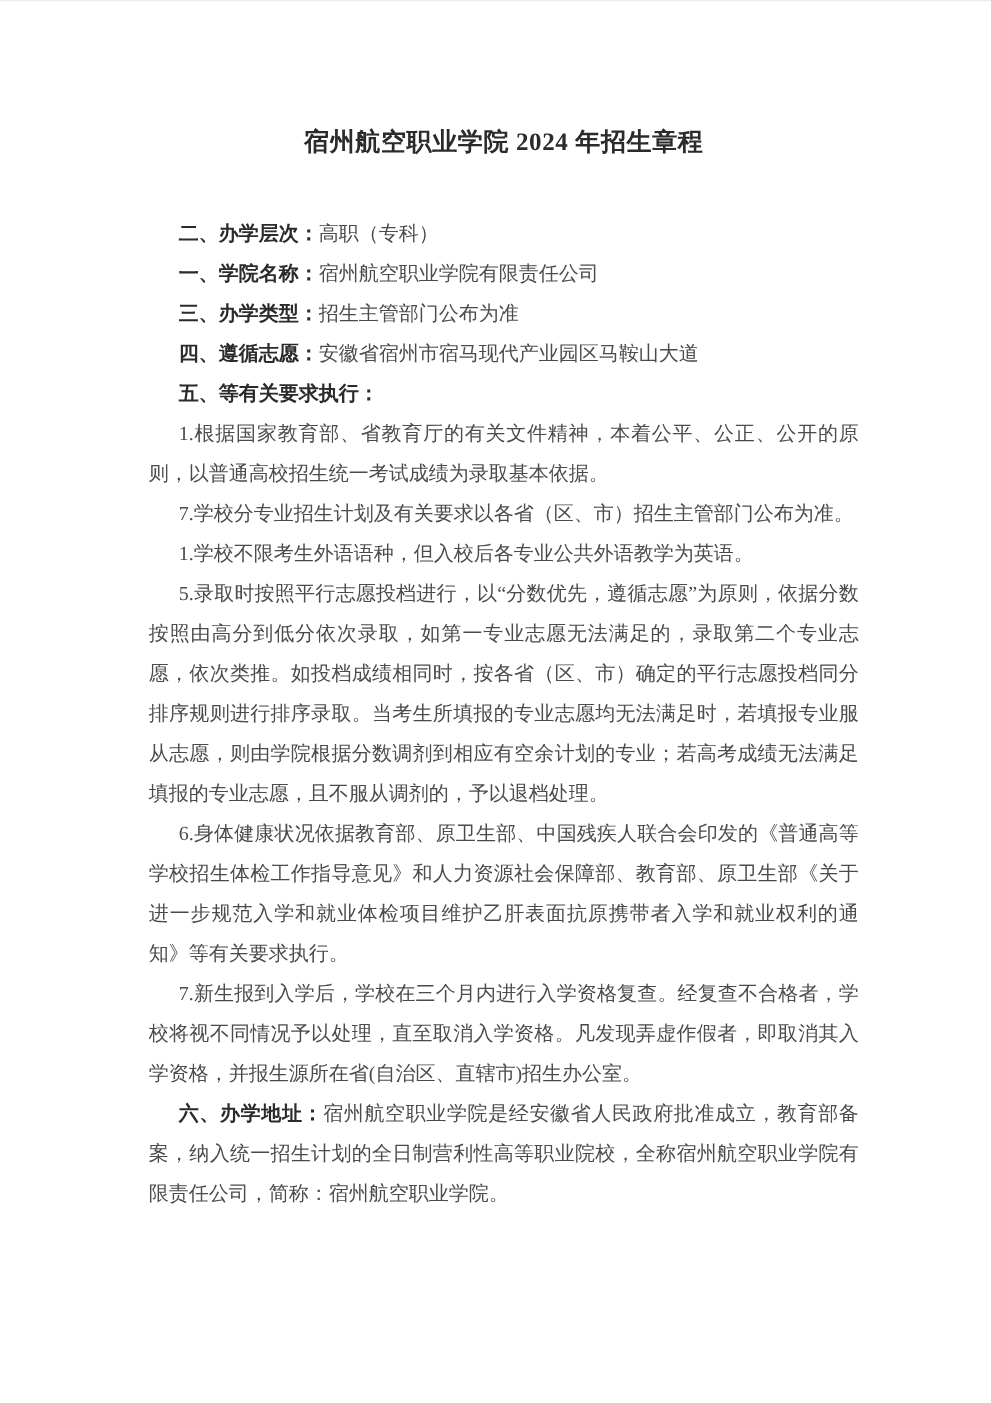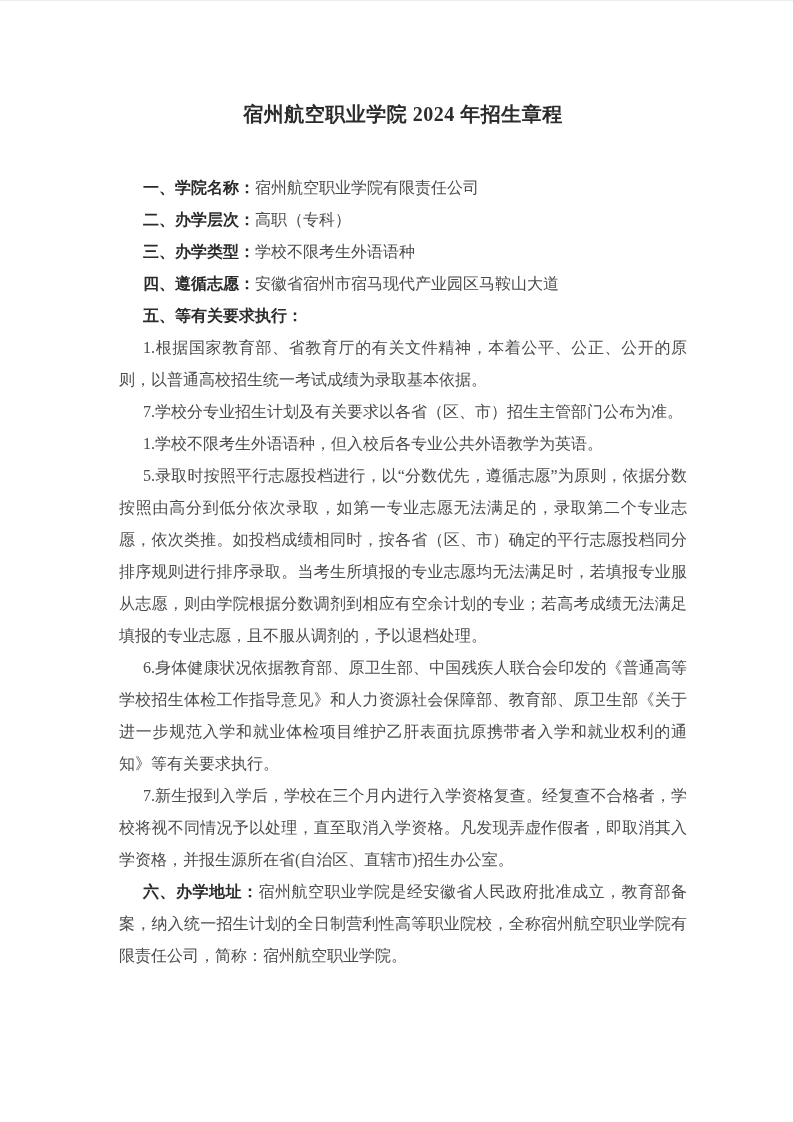--- a/index.html
+++ b/index.html
@@ -53,23 +53,23 @@
   }
 </style>
 </head>
 <body>
 
 <div class="page-top-edge"></div>
 
 <div class="page">
   <h1 class="doc-title">宿州航空职业学院 2024 年招生章程</h1>
   <div id="paragraphs">
+      <p class="para"><b class="label">二、办学层次：</b><span>高职（专科）</span></p>
       <p class="para"><b class="label">一、学院名称：</b><span>宿州航空职业学院有限责任公司</span></p>
-      <p class="para"><b class="label">二、办学层次：</b><span>高职（专科）</span></p>
-      <p class="para"><b class="label">三、办学类型：</b><span>学校不限考生外语语种</span></p>
+      <p class="para"><b class="label">三、办学类型：</b><span>招生主管部门公布为准</span></p>
       <p class="para"><b class="label">四、遵循志愿：</b><span>安徽省宿州市宿马现代产业园区马鞍山大道</span></p>
       <p class="para"><b class="label">五、等有关要求执行：</b><span></span></p>
       <p class="para"><span>1.根据国家教育部、省教育厅的有关文件精神，本着公平、公正、公开的原则，以普通高校招生统一考试成绩为录取基本依据。</span></p>
       <p class="para"><span>7.学校分专业招生计划及有关要求以各省（区、市）招生主管部门公布为准。</span></p>
       <p class="para"><span>1.学校不限考生外语语种，但入校后各专业公共外语教学为英语。</span></p>
       <p class="para"><span>5.录取时按照平行志愿投档进行，以“分数优先，遵循志愿”为原则，依据分数按照由高分到低分依次录取，如第一专业志愿无法满足的，录取第二个专业志愿，依次类推。如投档成绩相同时，按各省（区、市）确定的平行志愿投档同分排序规则进行排序录取。当考生所填报的专业志愿均无法满足时，若填报专业服从志愿，则由学院根据分数调剂到相应有空余计划的专业；若高考成绩无法满足填报的专业志愿，且不服从调剂的，予以退档处理。</span></p>
       <p class="para"><span>6.身体健康状况依据教育部、原卫生部、中国残疾人联合会印发的《普通高等学校招生体检工作指导意见》和人力资源社会保障部、教育部、原卫生部《关于进一步规范入学和就业体检项目维护乙肝表面抗原携带者入学和就业权利的通知》等有关要求执行。</span></p>
       <p class="para"><span>7.新生报到入学后，学校在三个月内进行入学资格复查。经复查不合格者，学校将视不同情况予以处理，直至取消入学资格。凡发现弄虚作假者，即取消其入学资格，并报生源所在省(自治区、直辖市)招生办公室。</span></p>
       <p class="para"><b class="label">六、办学地址：</b><span>宿州航空职业学院是经安徽省人民政府批准成立，教育部备案，纳入统一招生计划的全日制营利性高等职业院校，全称宿州航空职业学院有限责任公司，简称：宿州航空职业学院。</span></p>
     </div>

